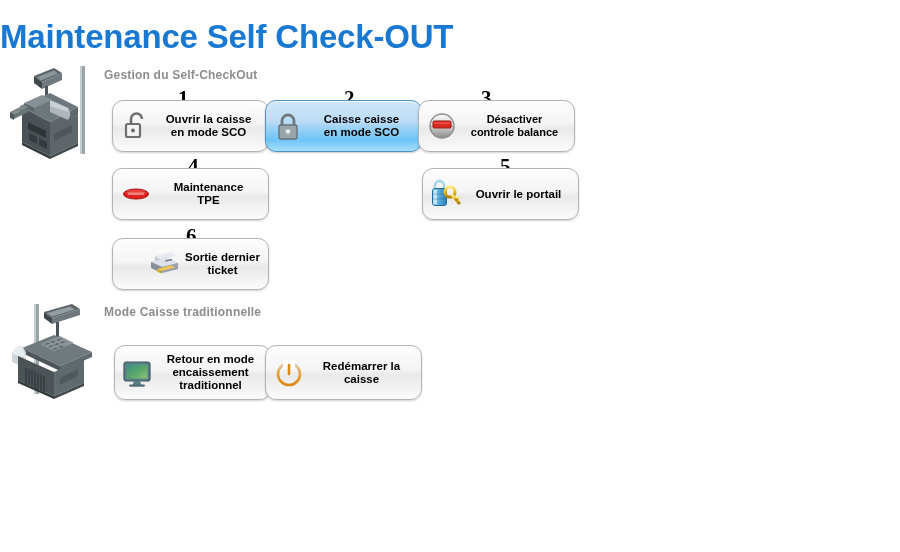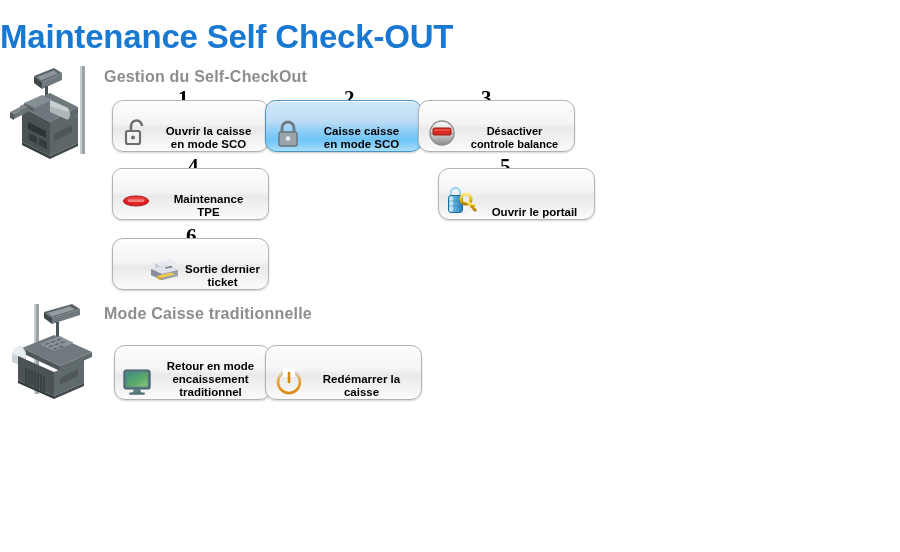--- a/index.html
+++ b/index.html
@@ -26,21 +26,21 @@
     color: #1878d2;
     letter-spacing: -0.2px;
     font-family: "Liberation Sans", sans-serif;
     white-space: nowrap;
     margin-top: 16px;
   }
 
   
   .section-heading {
     position: absolute;
-    font-size: 16px;
+    font-size: 12px;
     font-weight: bold;
     color: #8d8d8d;
     letter-spacing: 0.2px;
     white-space: nowrap;
   }
   #heading-sco   { left: 104px; top: 68px; }
   #heading-trad  { left: 104px; top: 305px; }
 
   
   .illustration {
@@ -53,21 +53,21 @@
   .btn {
     position: absolute;
     width: 157px;
     height: 52px;
     border: 1px solid #b3b3b3;
     border-radius: 11px;
     background: linear-gradient(to bottom, #fdfdfd 0%, #f4f4f4 45%, #e9e9e9 55%, #fbfbfb 100%);
     box-shadow: 0 1px 2px rgba(0,0,0,0.18), inset 0 1px 0 #ffffff;
     box-sizing: border-box;
     display: flex;
-    align-items: flex-end;
+    align-items: center;
     cursor: pointer;
   }
   .btn.selected {
     border: 1px solid #4a93c4;
     background: linear-gradient(to bottom, #cfe6f7 0%, #bcdcf5 42%, #9ed3f6 52%, #6ec4f7 78%, #a8def9 100%);
     box-shadow: 0 1px 2px rgba(0,0,0,0.22), inset 0 1px 0 rgba(255,255,255,0.9);
   }
   .btn-icon {
     width: 36px;
     min-width: 36px;
@@ -87,21 +87,21 @@
     padding-right: 5px;
     white-space: pre-line;
   }
   .btn.wide-label .btn-label { font-size: 11px; }
 
   
   #btn-1 { left: 112px; top: 100px; }
   #btn-2 { left: 265px; top: 100px; }
   #btn-3 { left: 418px; top: 100px; }
   #btn-4 { left: 112px; top: 168px; border-radius: 10px; }
-  #btn-5 { left: 438px; top: 168px; }
+  #btn-5 { left: 422px; top: 168px; }
   #btn-6 { left: 112px; top: 238px; padding-left: 28px; }
   #btn-7 { left: 114px; top: 345px; height: 55px; }
   #btn-8 { left: 265px; top: 345px; height: 55px; }
 
   
   .step-num {
     position: absolute;
     font-family: "Liberation Serif", serif;
     font-size: 21px;
     font-weight: bold;

